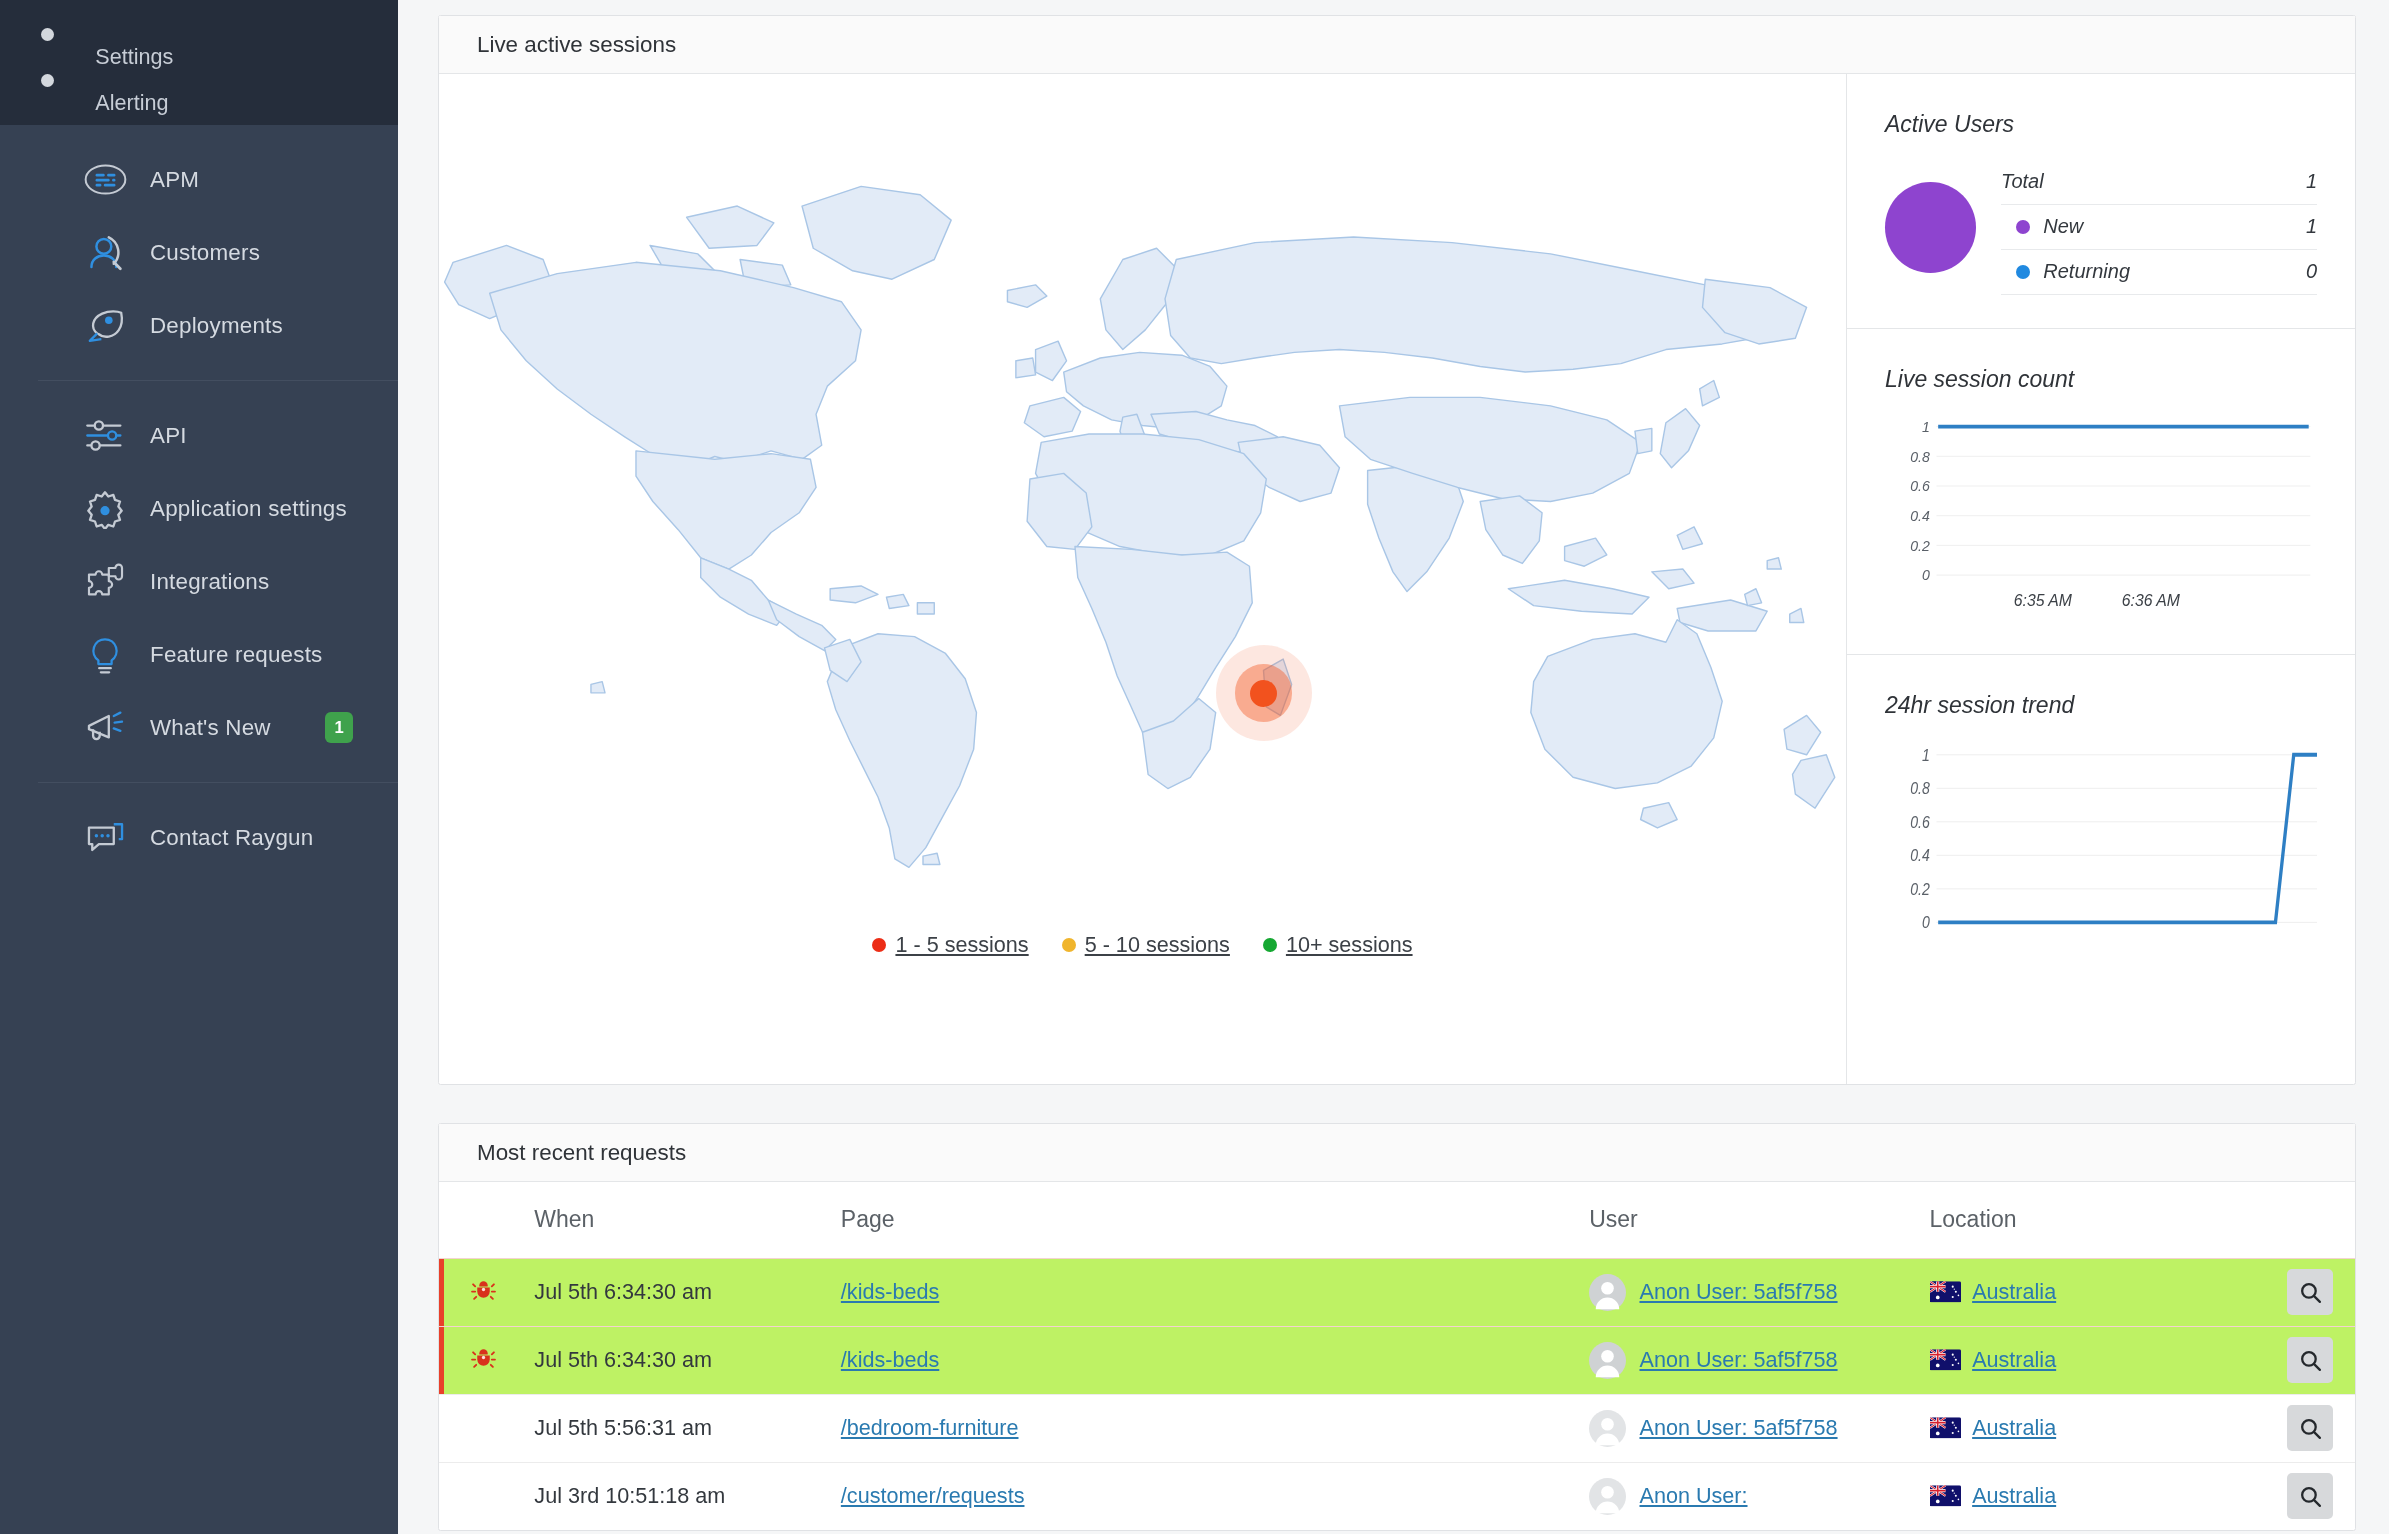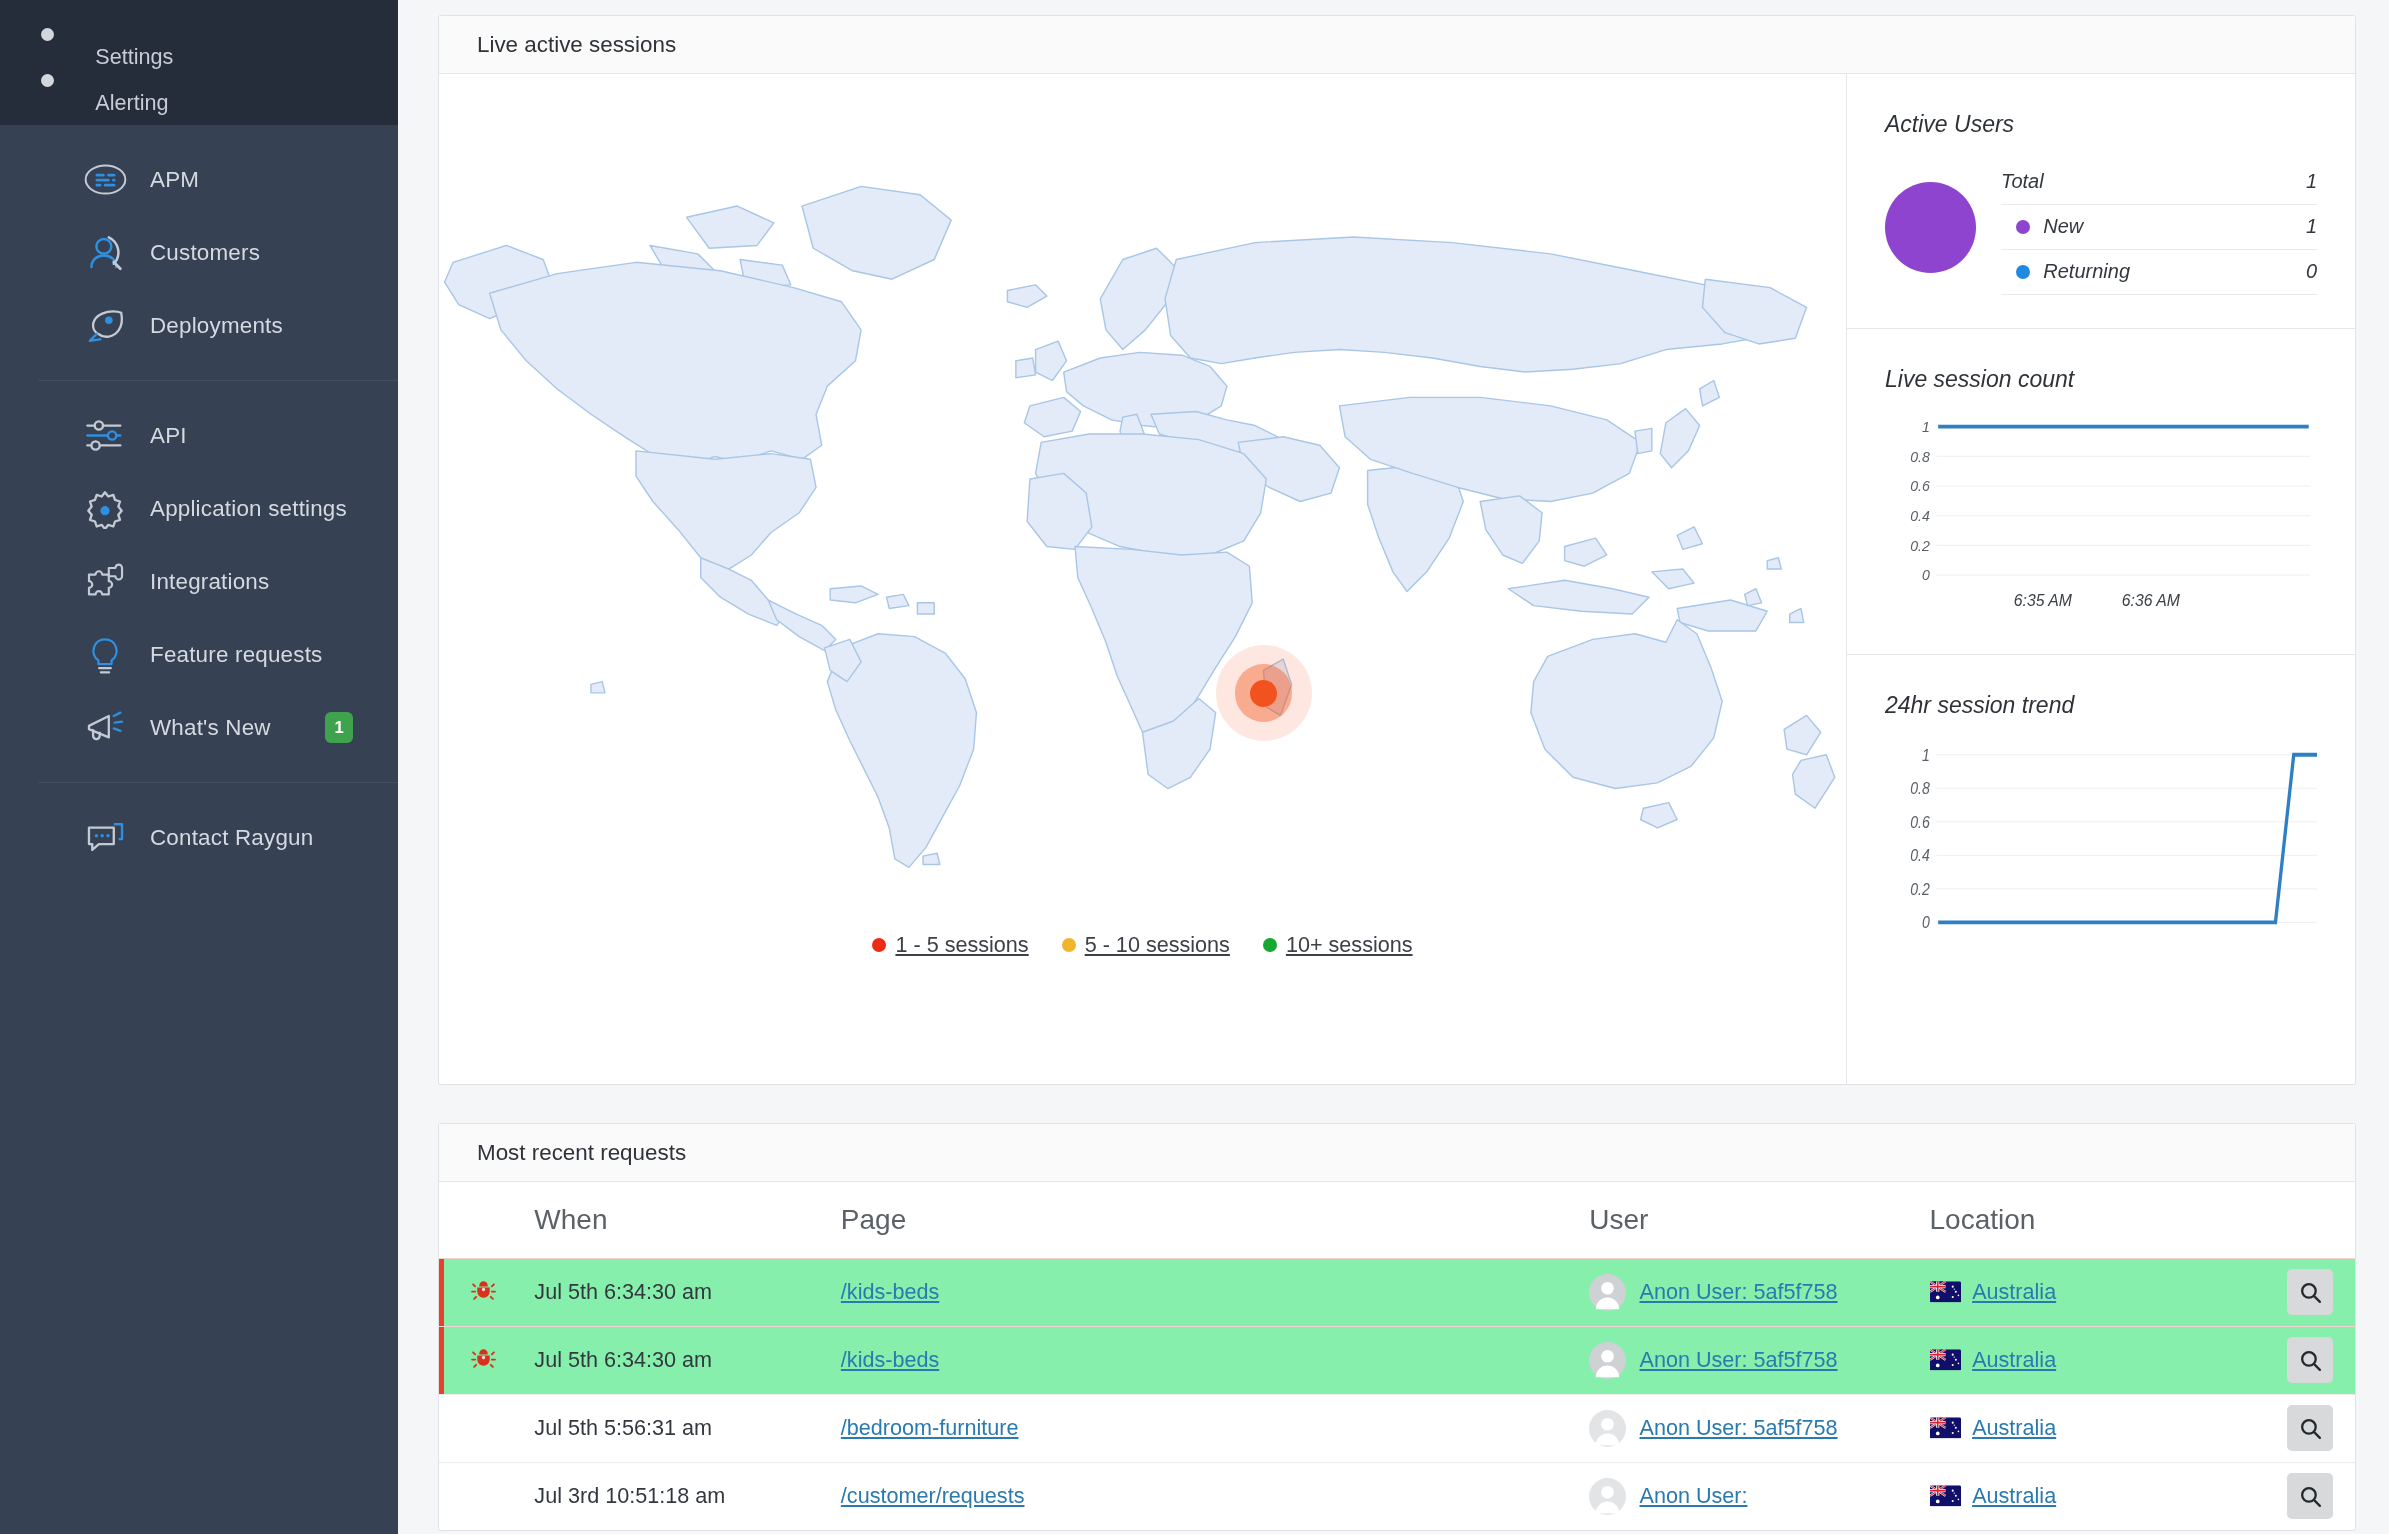--- a/index.html
+++ b/index.html
@@ -118,36 +118,36 @@
   .au-line.indent .k { padding-left: 15px; }
 
   .chart { position: relative; height: 207px; margin-top: 5px; }
   .chart svg { width: 100%; height: 100%; display: block; }
 
   
   .requests-card { margin-top: 38px; }
   .tbl { width: 100%; border-collapse: collapse; table-layout: fixed; }
   .tbl th {
     text-align: left; font-weight: normal;
-    font-size: 28px; color: #5b6167;
+    font-size: 23px; color: #5b6167;
     padding: 21.6px 0 21.6px 0; height: 76px;
     vertical-align: middle;
   }
   .tbl td {
     font-size: 21.6px; color: #33383e;
     height: 68px; vertical-align: middle;
     border-top: 0.8px solid #ececec;
   }
   .col-icon  { width: 93px; }
   .col-when  { width: 299px; }
   .col-page  { width: 730px; }
   .col-user  { width: 332px; }
   .col-loc   { width: 315px; }
   .col-act   { width: 100px; }
-  tr.err td { background: #86efac; border-top-color: #f3d3d0; }
+  tr.err td { background: #bef264; border-top-color: #f3d3d0; }
   tr.err td.col-icon-cell { box-shadow: inset 5px 0 0 0 #e8402a; }
   td.col-icon-cell { padding-left: 31.5px; }
   .lnk { color: #2a7ab0; }
   .user-cell { display: flex; align-items: center; gap: 13.3px; }
   .loc-cell { display: flex; align-items: center; gap: 11.6px; }
   .flag { width: 31px; height: 21.6px; flex: 0 0 auto; display:block; border-radius:1.7px;}
   .avatar { width: 37px; height: 37px; flex: 0 0 auto; }
   .srch-btn {
     width: 46px; height: 46px; border-radius: 5px;
     background: #d7d9db; border: none;

